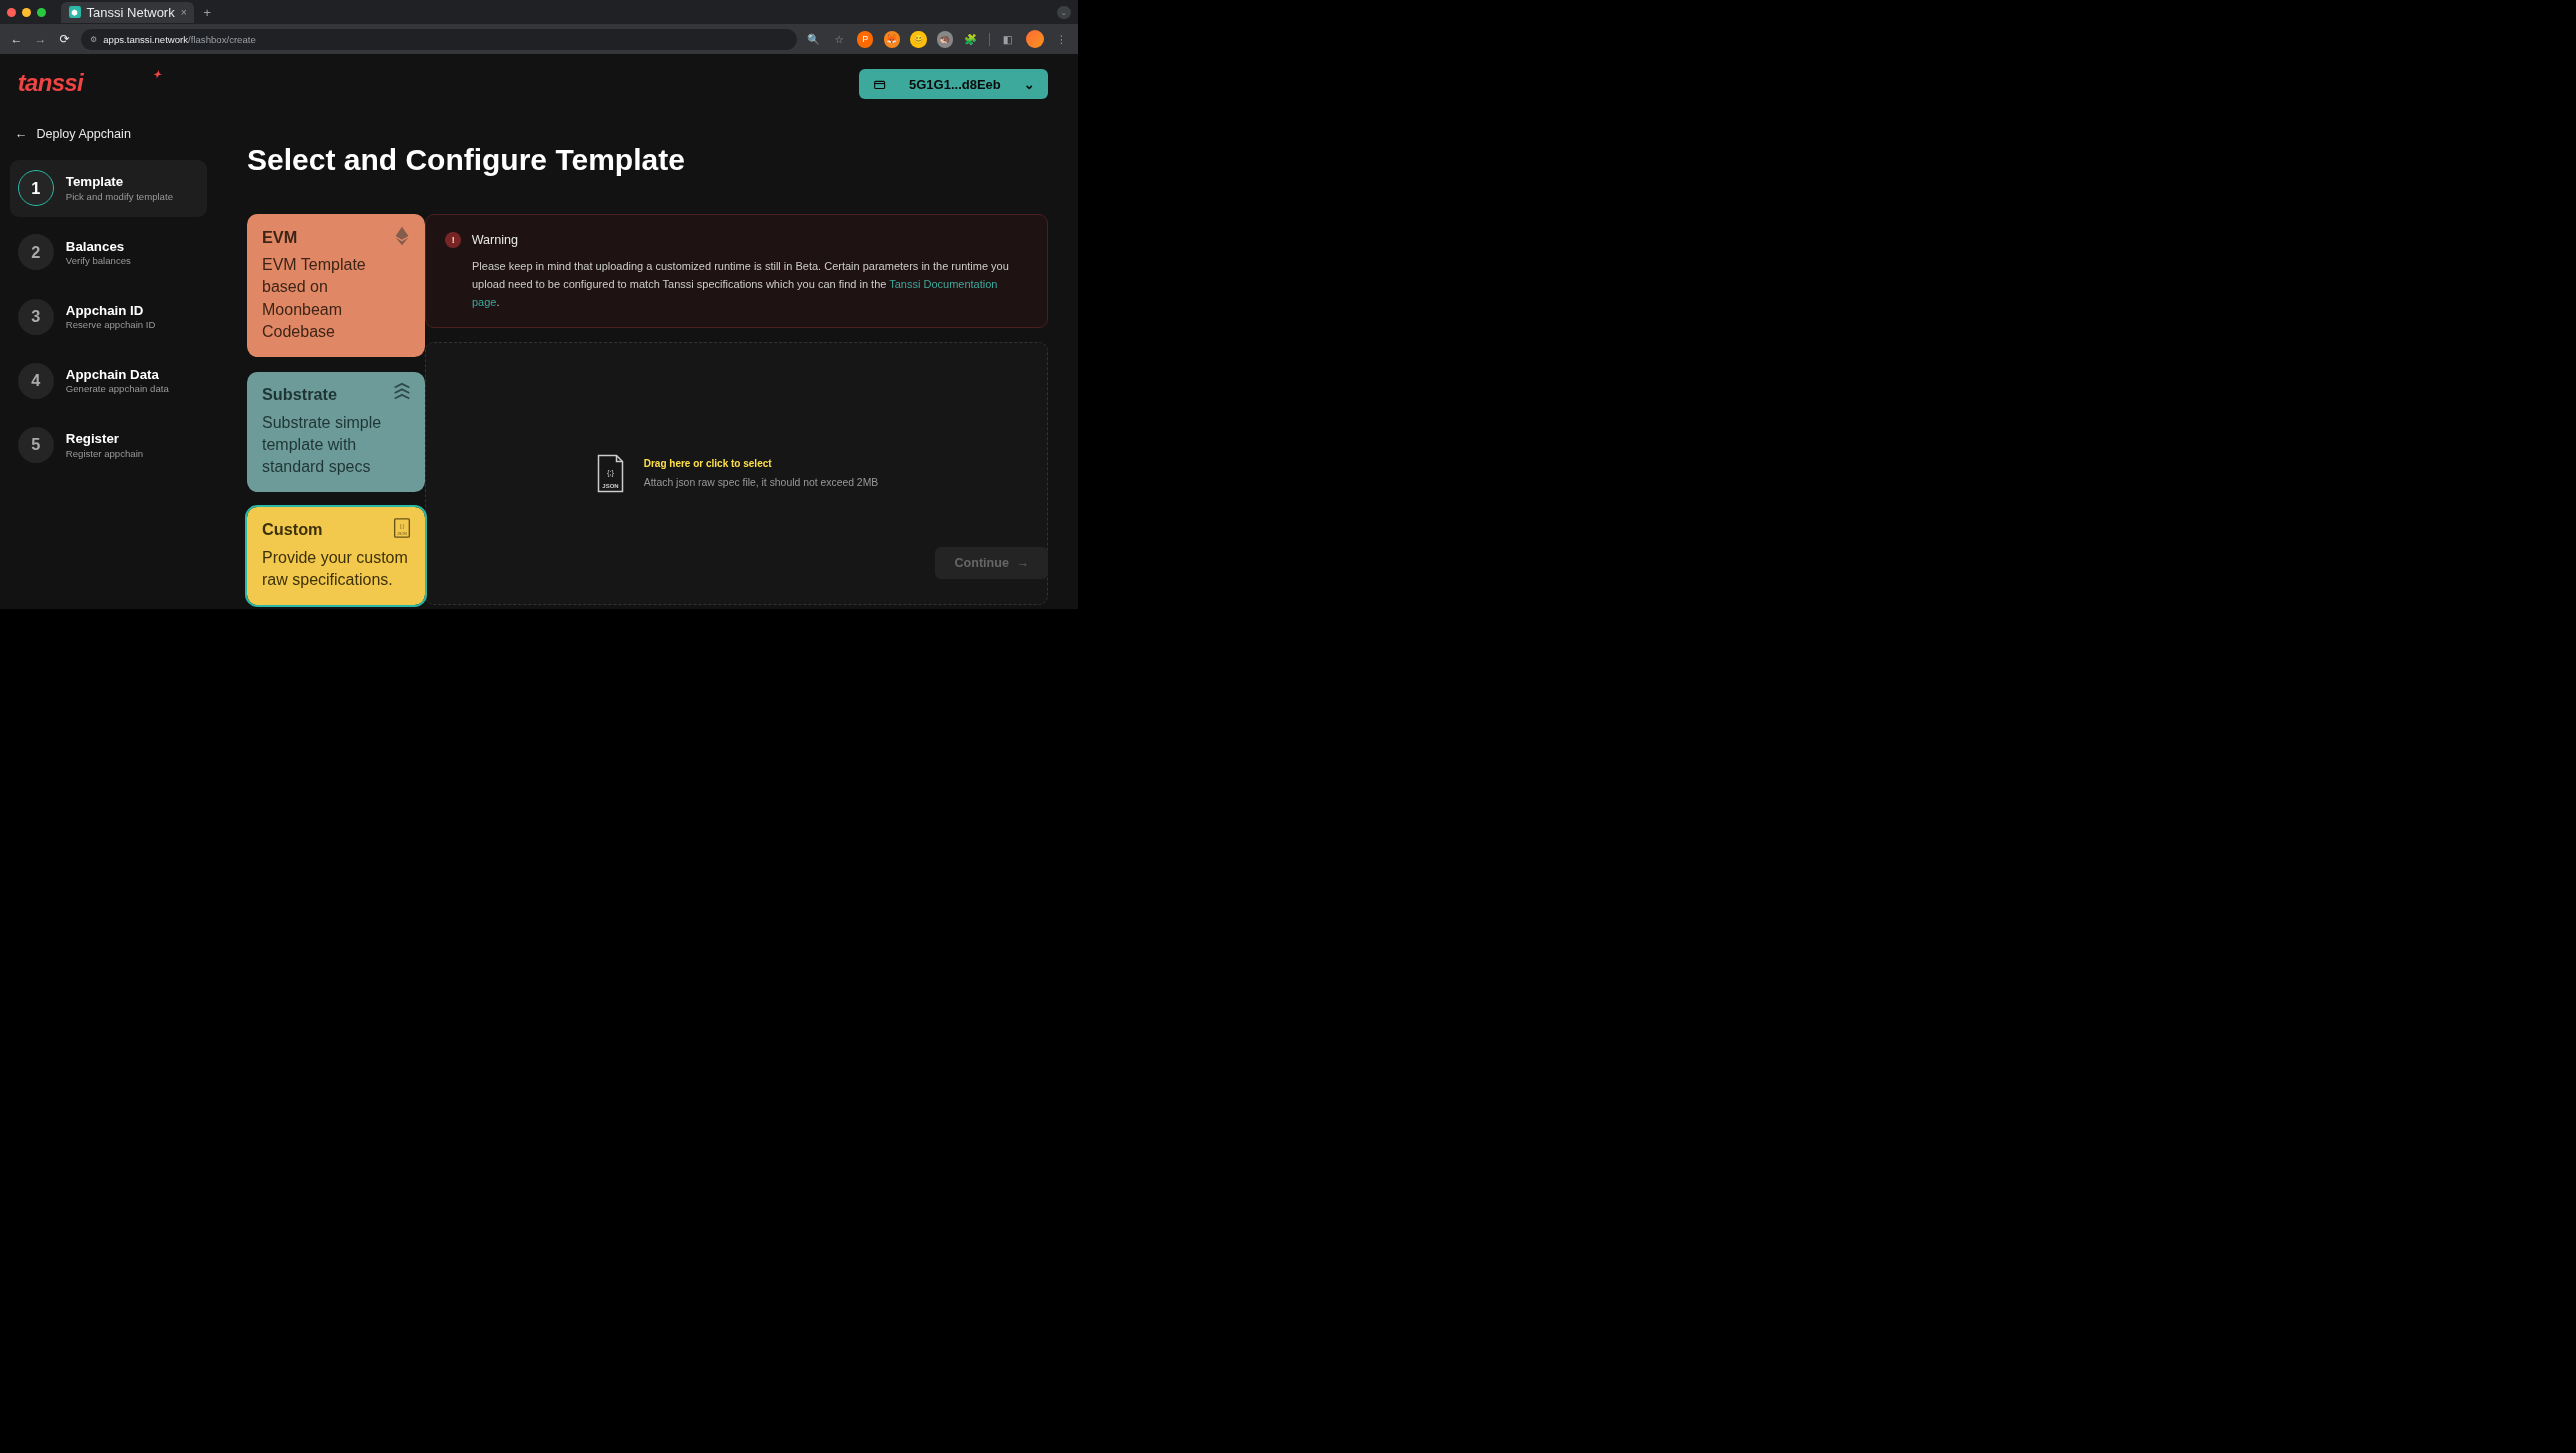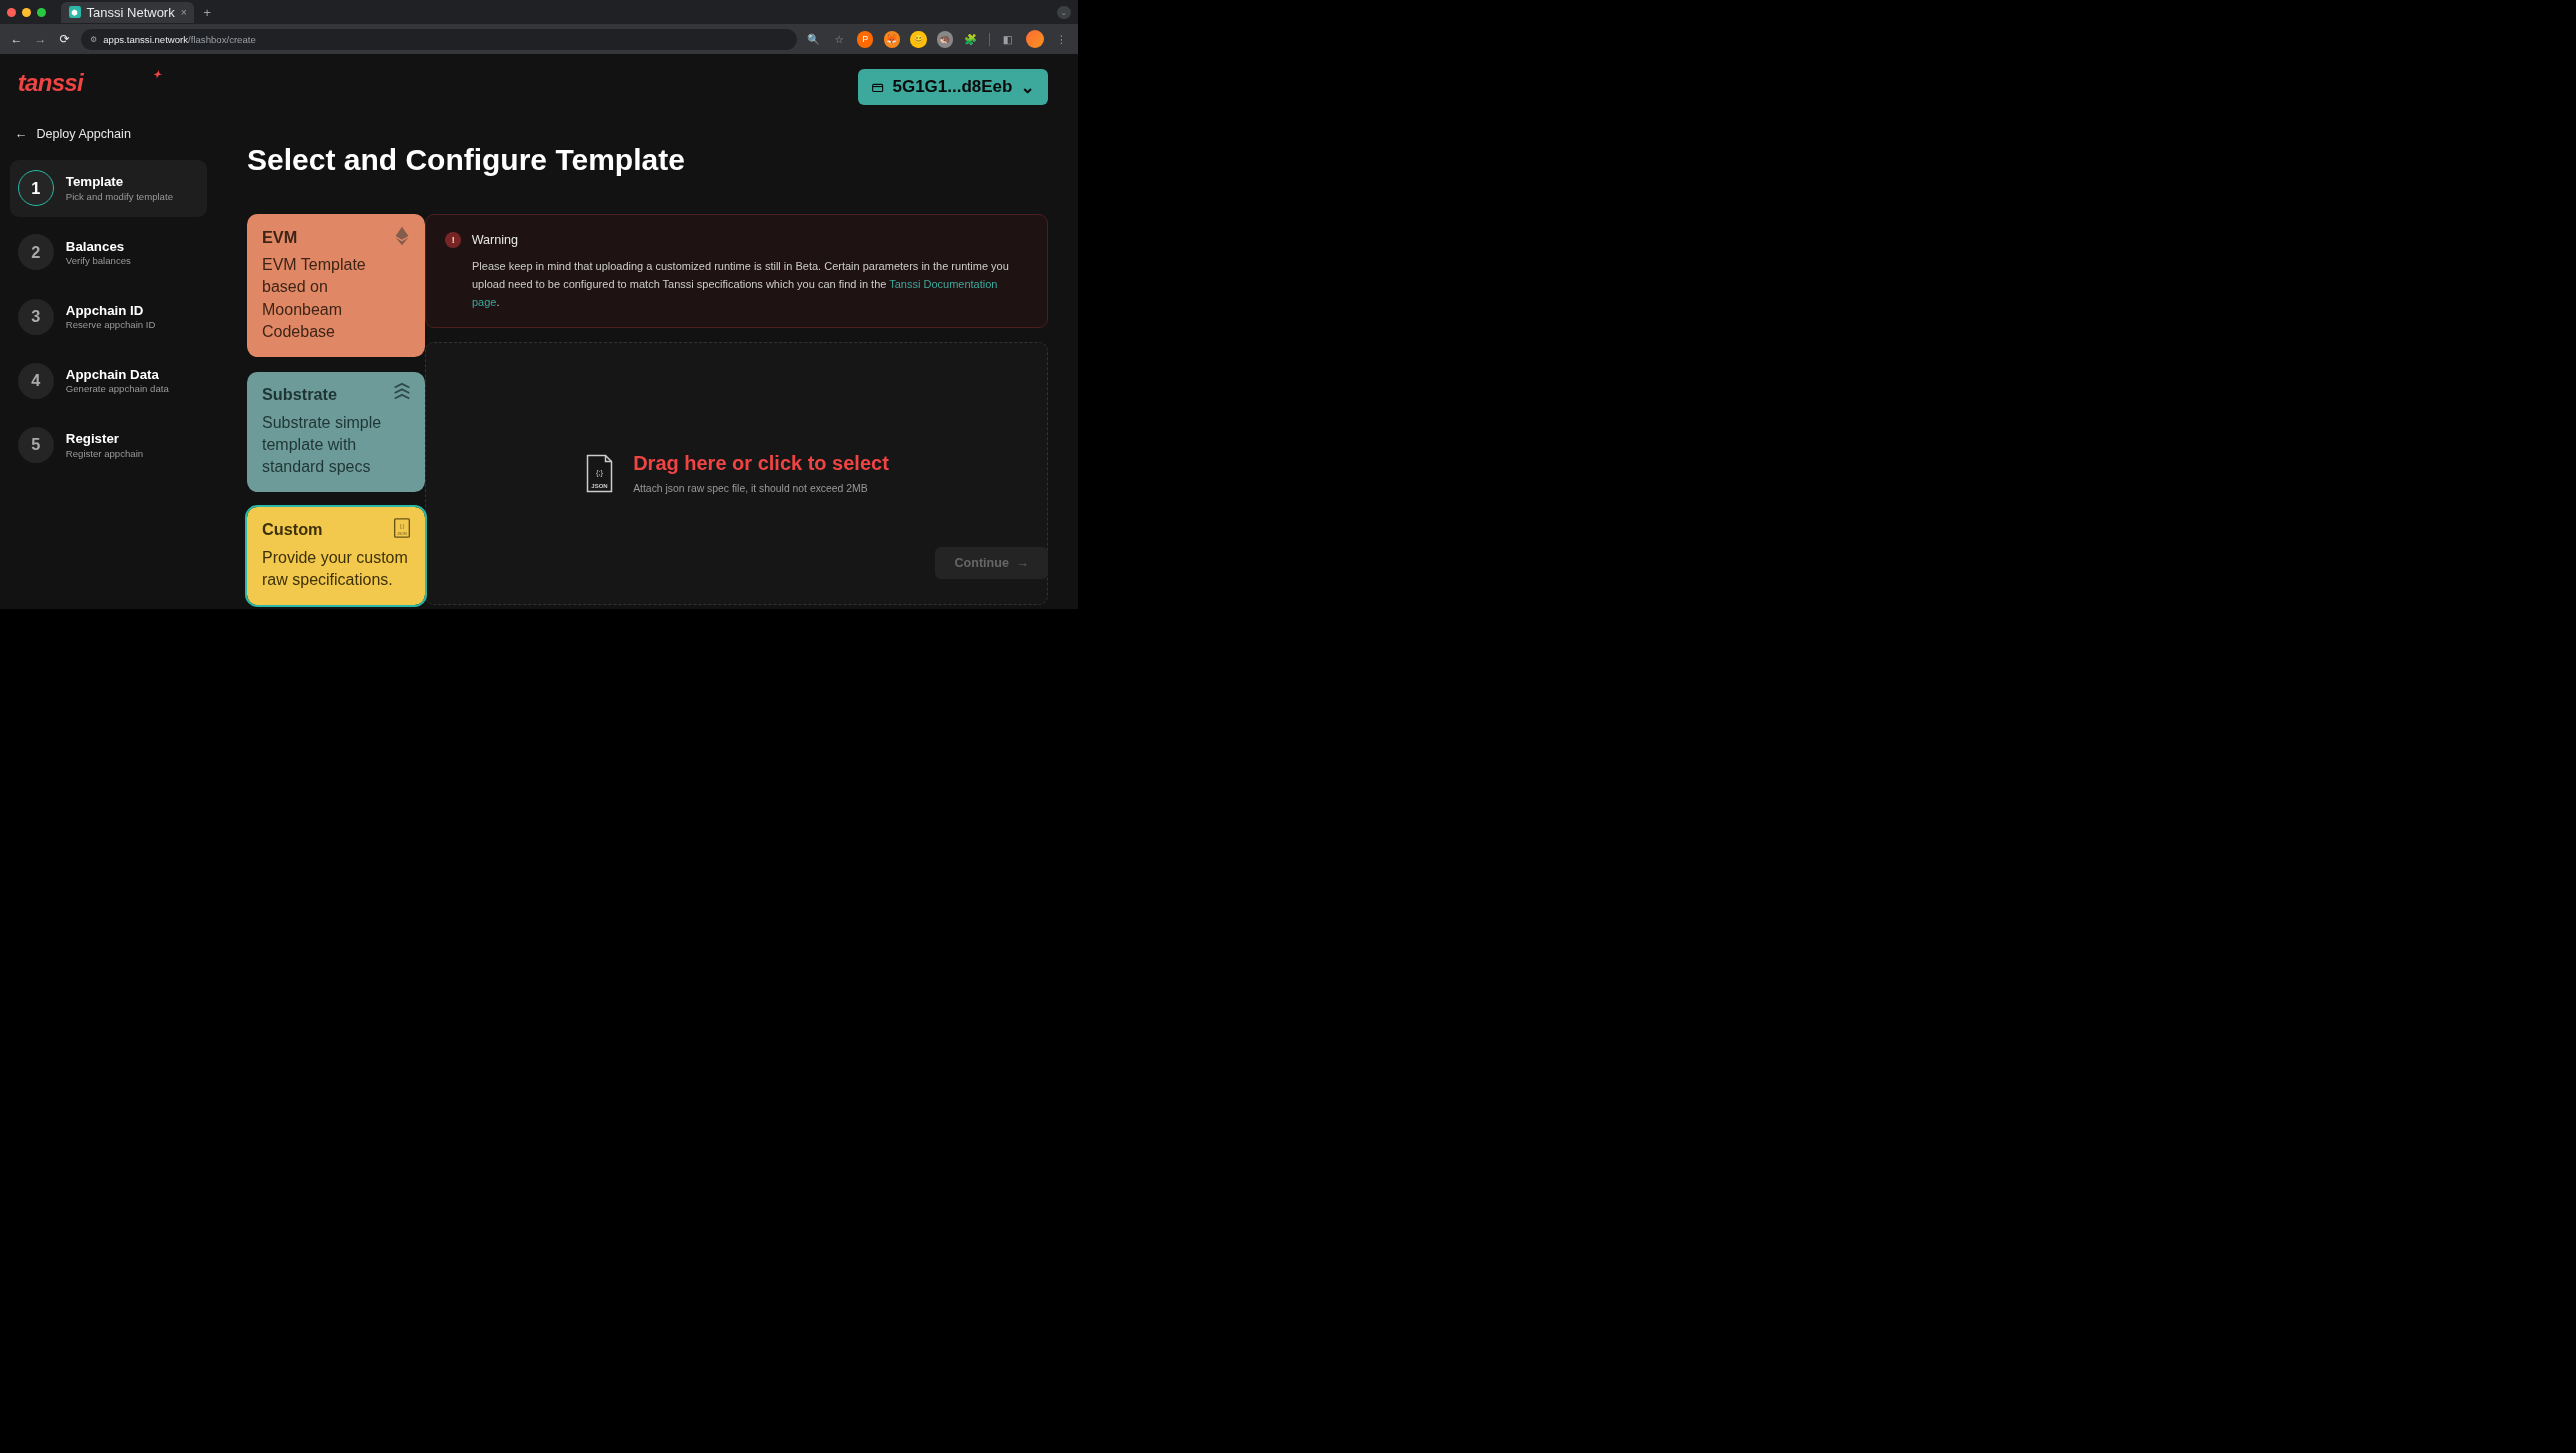--- a/index.html
+++ b/index.html
@@ -145,22 +145,22 @@
     .account-button {
       position: absolute;
       top: 15px;
       right: 30px;
       background: #3ca99c;
       color: #0a0a0a;
       padding: 7.4px 13.3px;
       border-radius: 6px;
       display: flex;
       align-items: center;
-      gap: 8px;
-      font-size: 17px;
+      gap: 23px;
+      font-size: 13px;
       font-weight: 600;
       cursor: pointer;
     }
     .page-title {
       font-size: 30px;
       font-weight: 800;
       text-align: left;
       margin: 74px 0 37px 0;
     }
     .content-row {
@@ -217,21 +217,21 @@
       display: flex;
       align-items: center;
       justify-content: center;
       gap: 18px;
       cursor: pointer;
     }
     .dropzone-icon {
       width: 31px;
       height: 39px;
     }
-    .dropzone-title { font-size: 20px; font-weight: 600; color: #ef4444; margin-bottom: 8px; }
+    .dropzone-title { font-size: 10px; font-weight: 600; color: #fde047; margin-bottom: 8px; }
     .dropzone-subtitle { font-size: 10.4px; color: #999; }
     
     .continue-btn {
       position: absolute;
       bottom: 30px;
       right: 30px;
       background: #242424;
       color: #666;
       padding: 9px 19px;
       border-radius: 6px;

